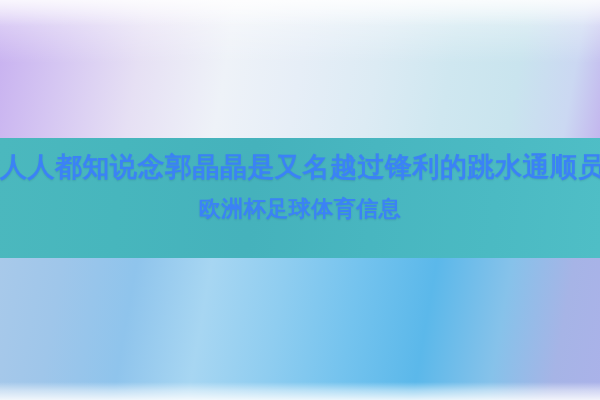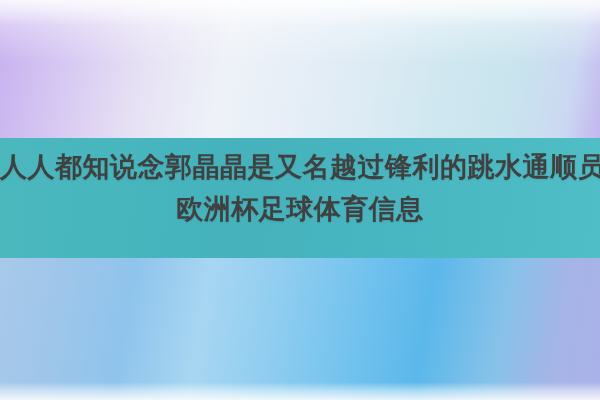--- a/index.html
+++ b/index.html
@@ -88,30 +88,30 @@
     width: 600px; height: 400px;
     display: block;
   }
   
   #headline {
     position: absolute;
     left: 0;
     top: 146px;
     width: 600px;
     text-align: center;
-    color: #404040;
+    color: #3b82f6;
     font-weight: 700;
     font-size: 27px;
     line-height: 42px;
     letter-spacing: 0.5px;
     text-shadow: 0 1px 2px rgba(0,0,0,0.10);
     white-space: nowrap;
   }
   #headline .hl-line { display: block; }
-  #headline .hl-line-2 { font-size: 27px; }
+  #headline .hl-line-2 { font-size: 22px; }
   
   #watermark {
     position: absolute;
     left: 0;
     top: 374px;
     width: 600px;
     text-align: center;
     font-size: 11px;
     font-weight: 700;
     color: rgba(255,255,255,0.42);

